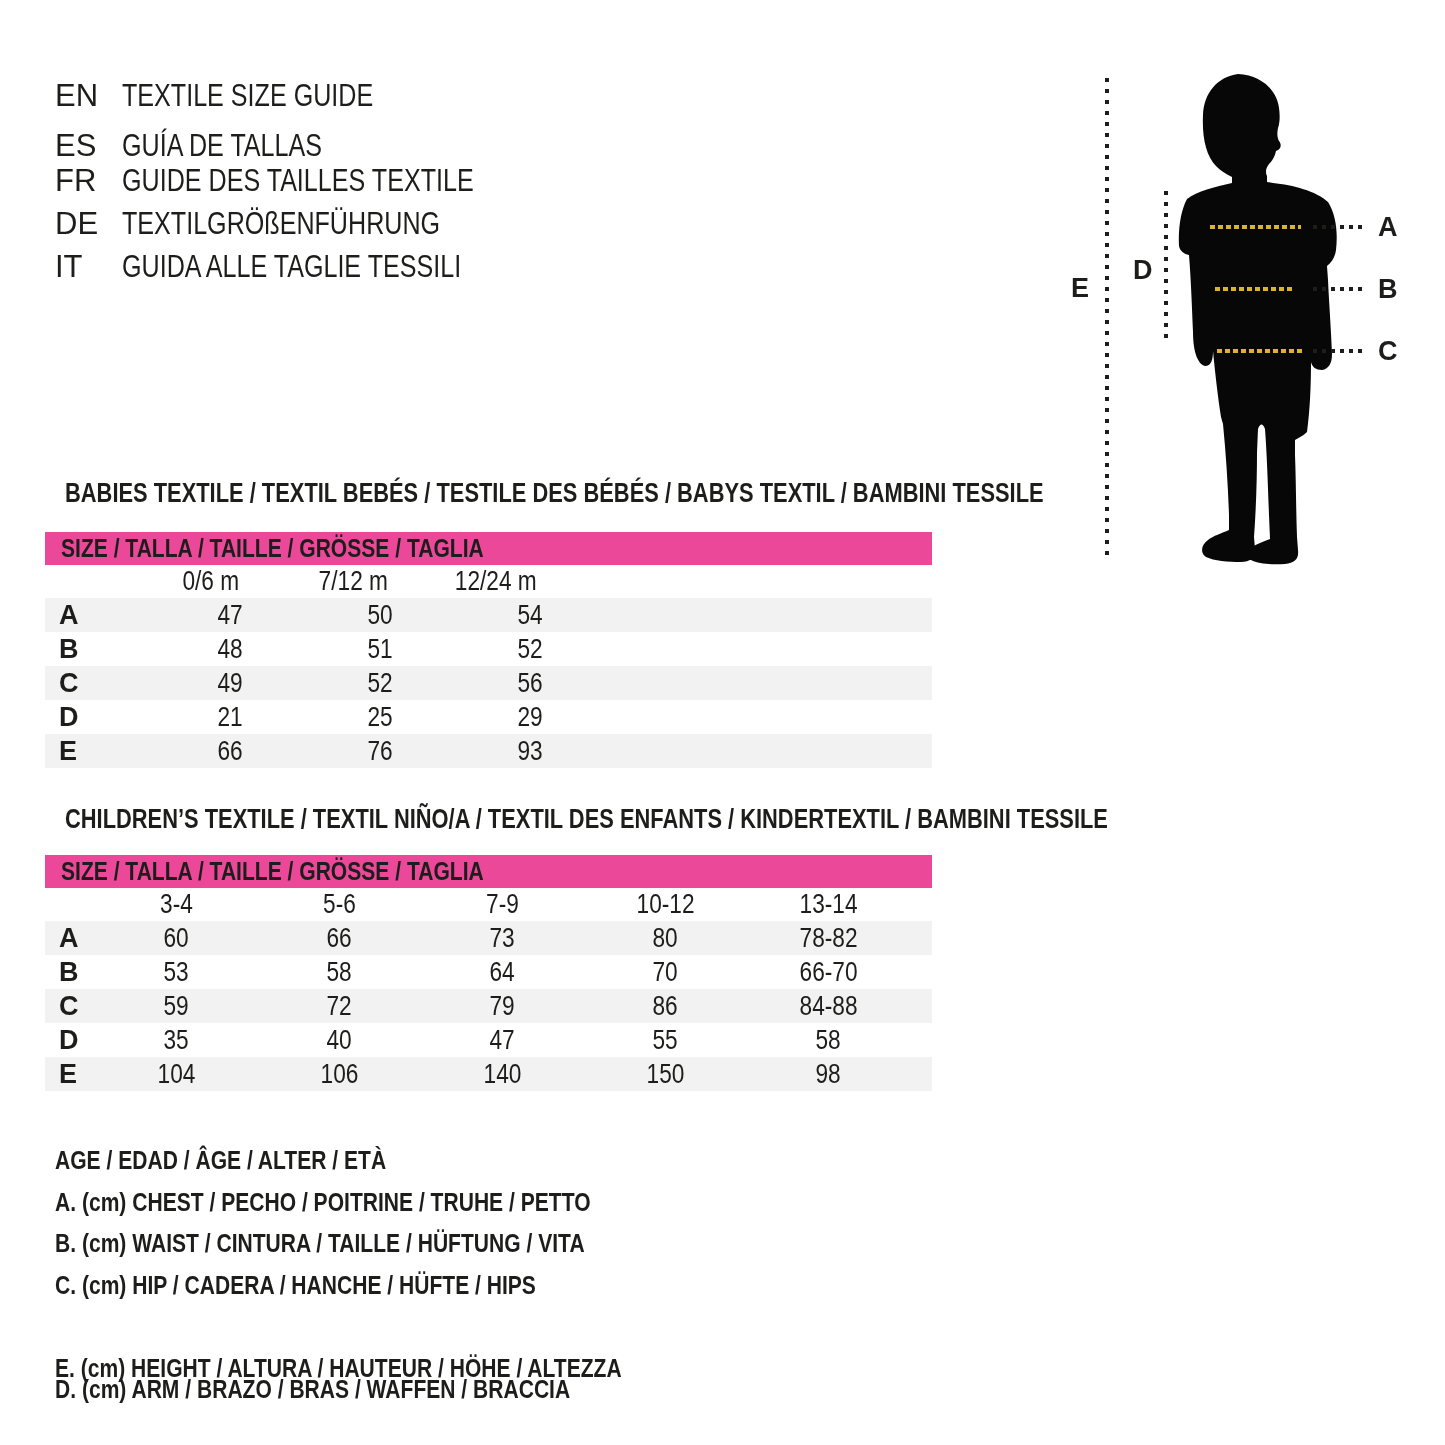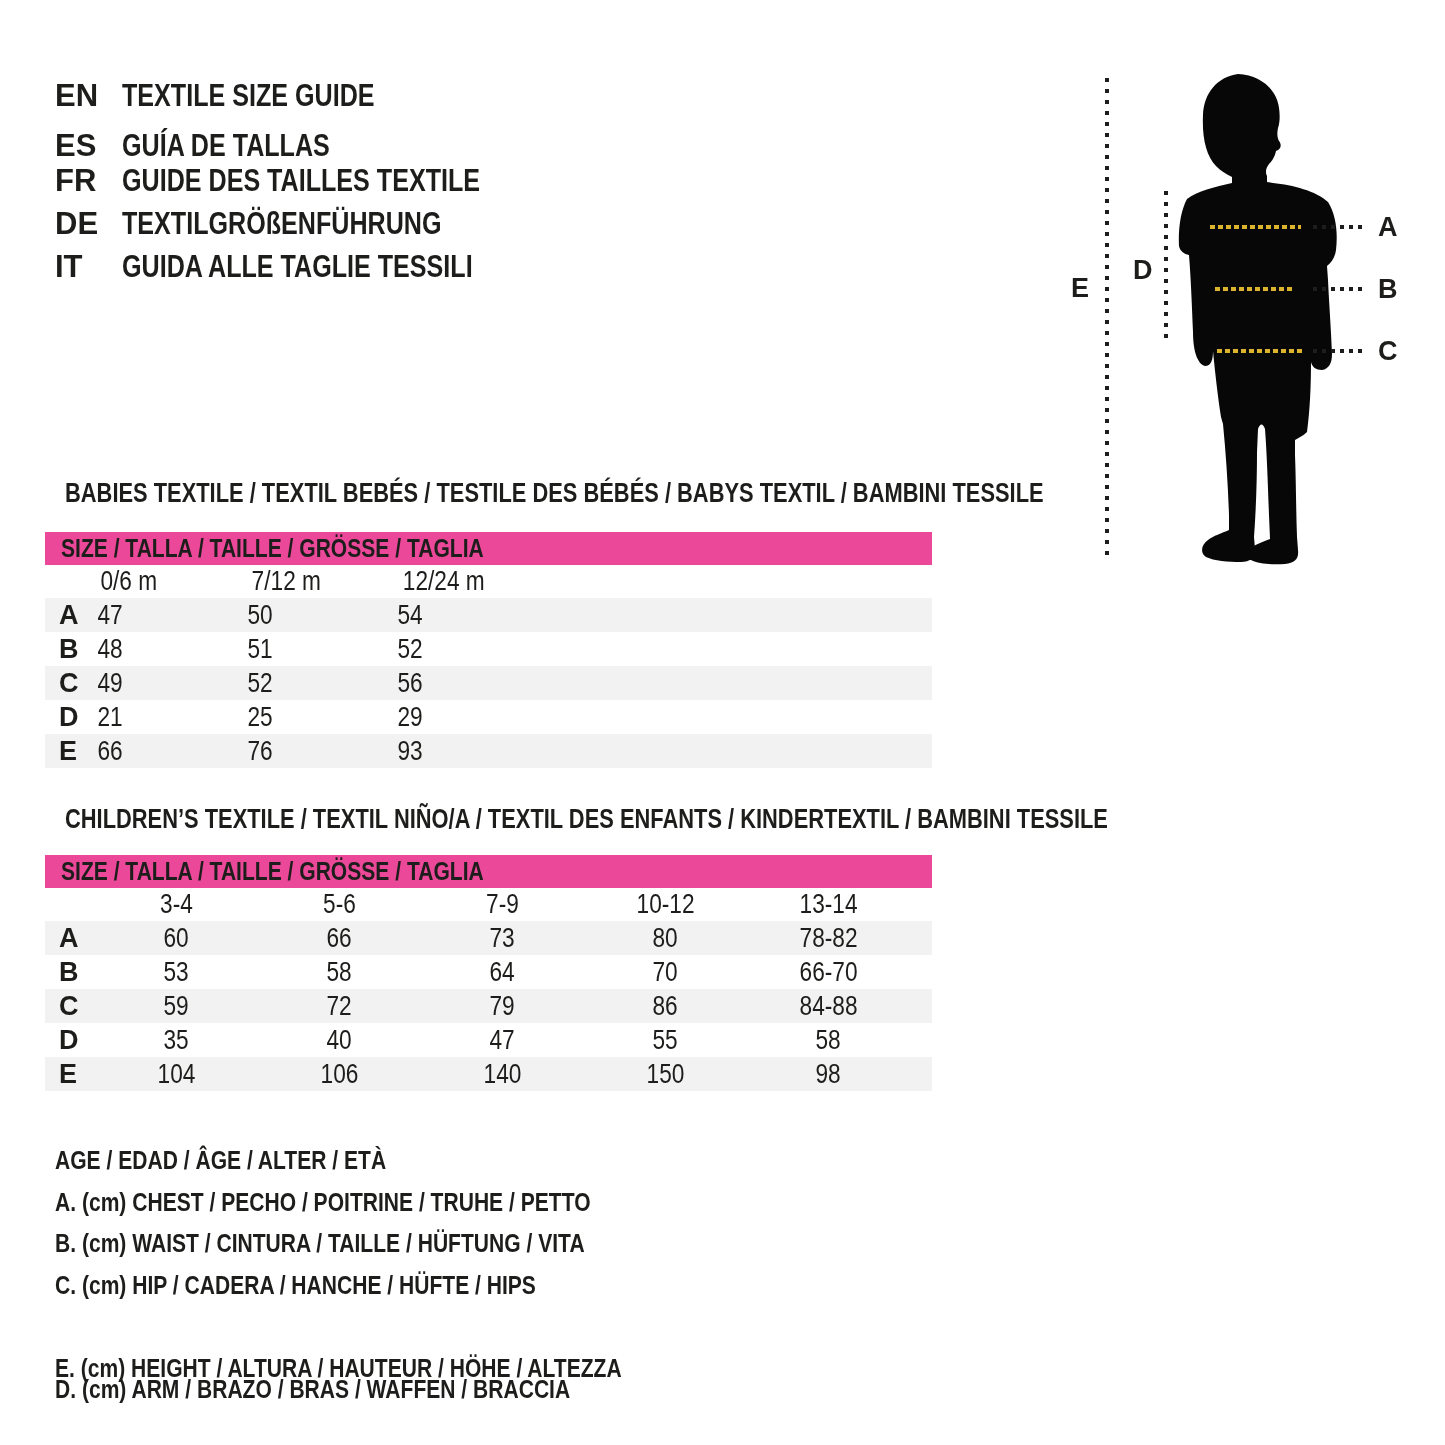--- a/index.html
+++ b/index.html
@@ -7,35 +7,35 @@
     width:1445px;height:1445px;position:relative;overflow:hidden;
     background:#ffffff;color:#1d1d1b;
     font-family:"Liberation Sans",sans-serif;
   }
   
   .cond{display:inline-block;transform:scaleX(0.81);transform-origin:0 50%;white-space:nowrap;}
   .condc{display:inline-block;transform:scaleX(0.84);white-space:nowrap;}
 
   
   .lang-row{position:absolute;left:55px;height:43px;line-height:43px;
-            font-size:31px;font-weight:700;white-space:nowrap;}
+            font-size:31px;font-weight:400;white-space:nowrap;}
   .lang-code{display:inline-block;width:67px;vertical-align:top;}
 
   
   .sec-title{position:absolute;left:65px;font-size:27px;font-weight:700;line-height:30px;white-space:nowrap;}
 
   
   .table{position:absolute;left:45px;width:887px;}
   .size-bar{height:33px;line-height:33px;background:#ec4899;padding-left:16px;
             font-size:26px;font-weight:700;}
   .thead{height:33px;line-height:33px;display:flex;font-size:27px;font-weight:400;}
   .trow{height:34px;line-height:34px;display:flex;font-size:27px;font-weight:400;}
   .stripe{background:#f2f2f2;}
   .lbl{flex:0 0 50px;box-sizing:border-box;padding-left:14px;font-weight:700;}
-  .cell-b{flex:0 0 150px;text-align:left;}
+  .cell-b{flex:0 0 150px;text-align:right;}
   .cell-c{flex:0 0 163px;text-align:center;}
 
   
   .legend-line{position:absolute;left:55px;font-size:26px;font-weight:700;line-height:42px;white-space:nowrap;}
 
   
   .figure-svg{position:absolute;left:1045px;top:60px;}
   .dotv{stroke:#1d1d1b;stroke-width:4;stroke-dasharray:4 7;fill:none;}
   .dashb{stroke:#1d1d1b;stroke-width:4;stroke-dasharray:4 5;fill:none;}
   .dashy{stroke-width:4;stroke-dasharray:5 3;fill:none;}

